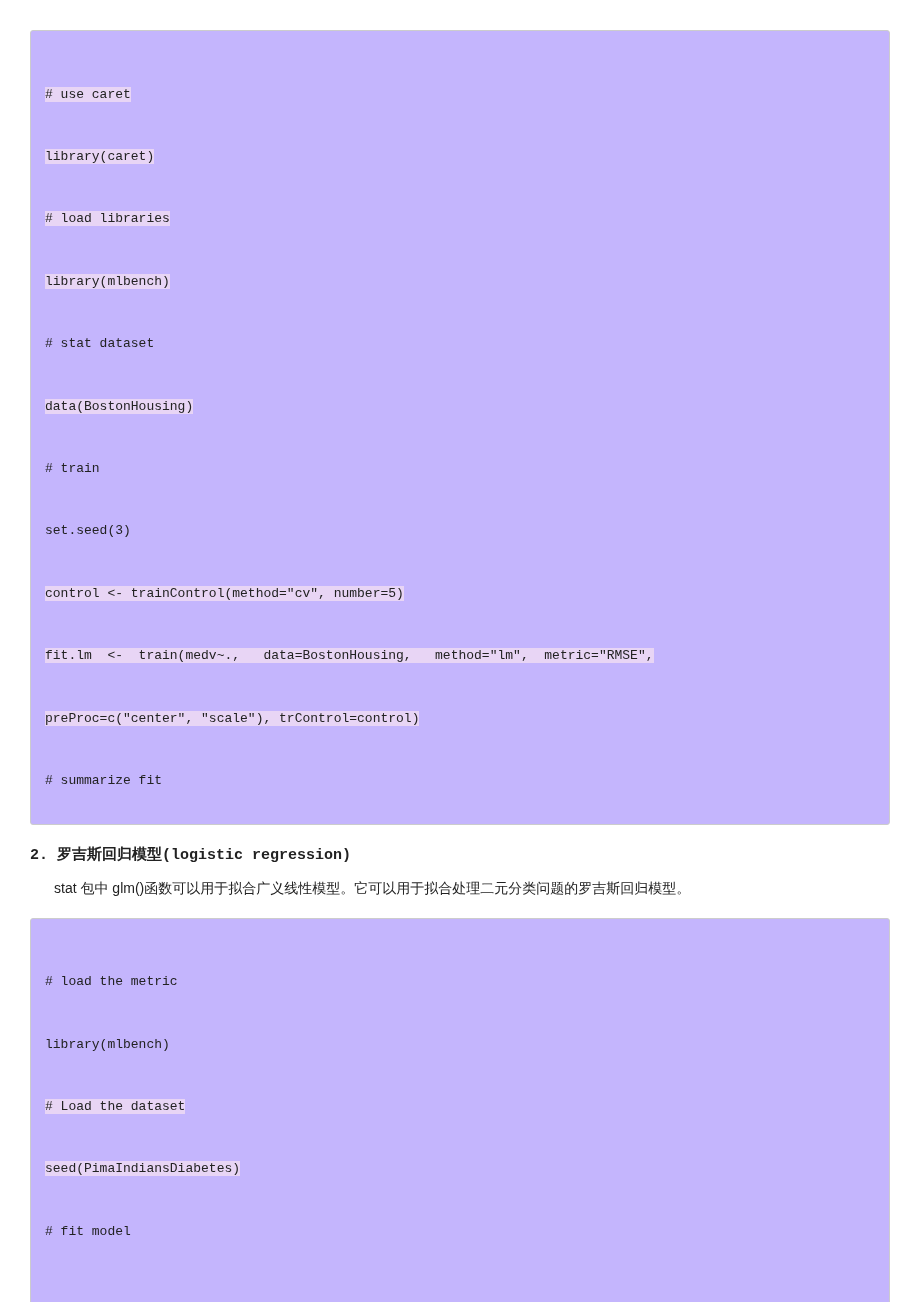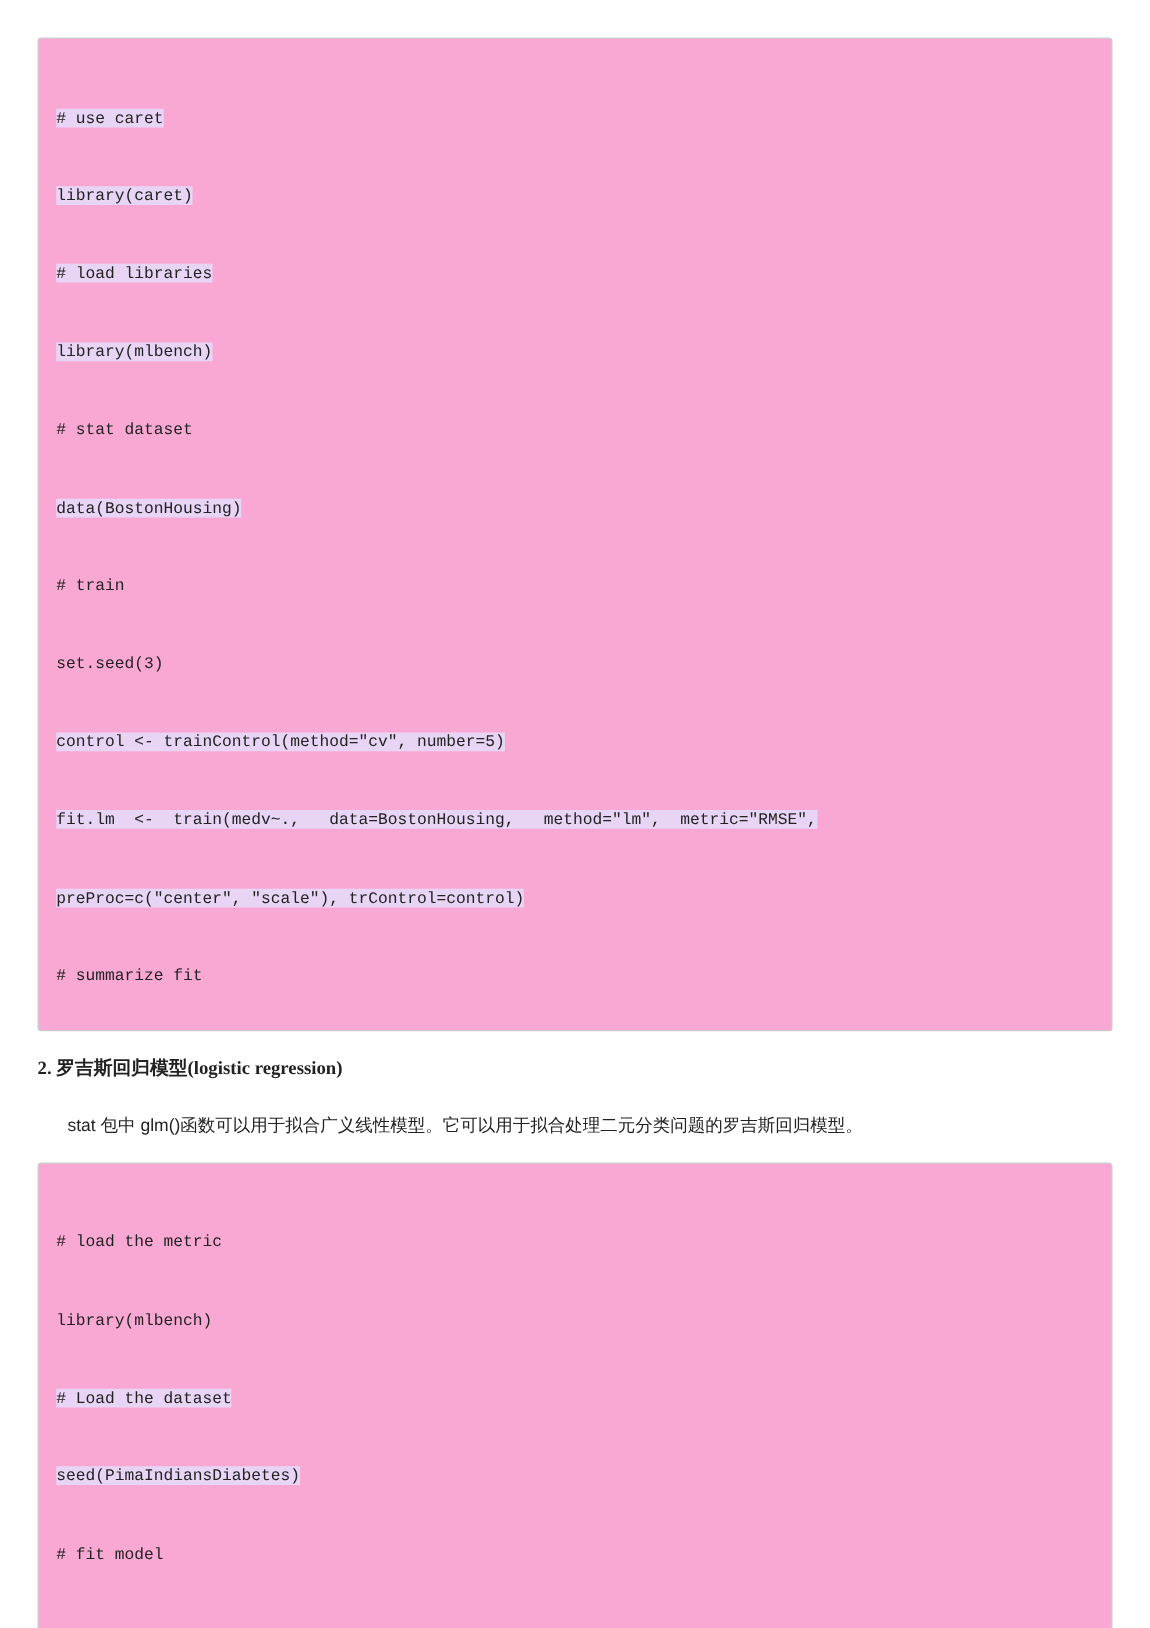--- a/index.html
+++ b/index.html
@@ -11,21 +11,21 @@
     body {
       background: #ffffff;
       font-family: Arial, sans-serif;
       font-size: 14px;
       color: #222222;
       padding: 20px 30px;
       width: 920px;
     }
 
     .code-block {
-      background: #f9a8d4;
+      background: #c4b5fd;
       border: 1px solid #cccccc;
       border-radius: 3px;
       padding: 12px 14px;
       font-family: 'Courier New', Courier, monospace;
       font-size: 13px;
       line-height: 1.6;
       white-space: pre;
       margin: 10px 0 20px 0;
       overflow-x: auto;
     }
@@ -35,22 +35,22 @@
     }
 
     .highlight {
       background-color: #e8d5f5;
       display: inline;
     }
 
     .section-heading {
       font-size: 15px;
       font-weight: bold;
-      margin: 20px 0 24px 0;
-      font-family: Liberation Serif, serif;
+      margin: 20px 0 12px 0;
+      font-family: Liberation Mono, monospace;
     }
 
     .paragraph {
       margin: 10px 0 16px 0;
       line-height: 1.8;
       font-size: 14px;
       padding-left: 24px;
     }
   </style>
 </head>

